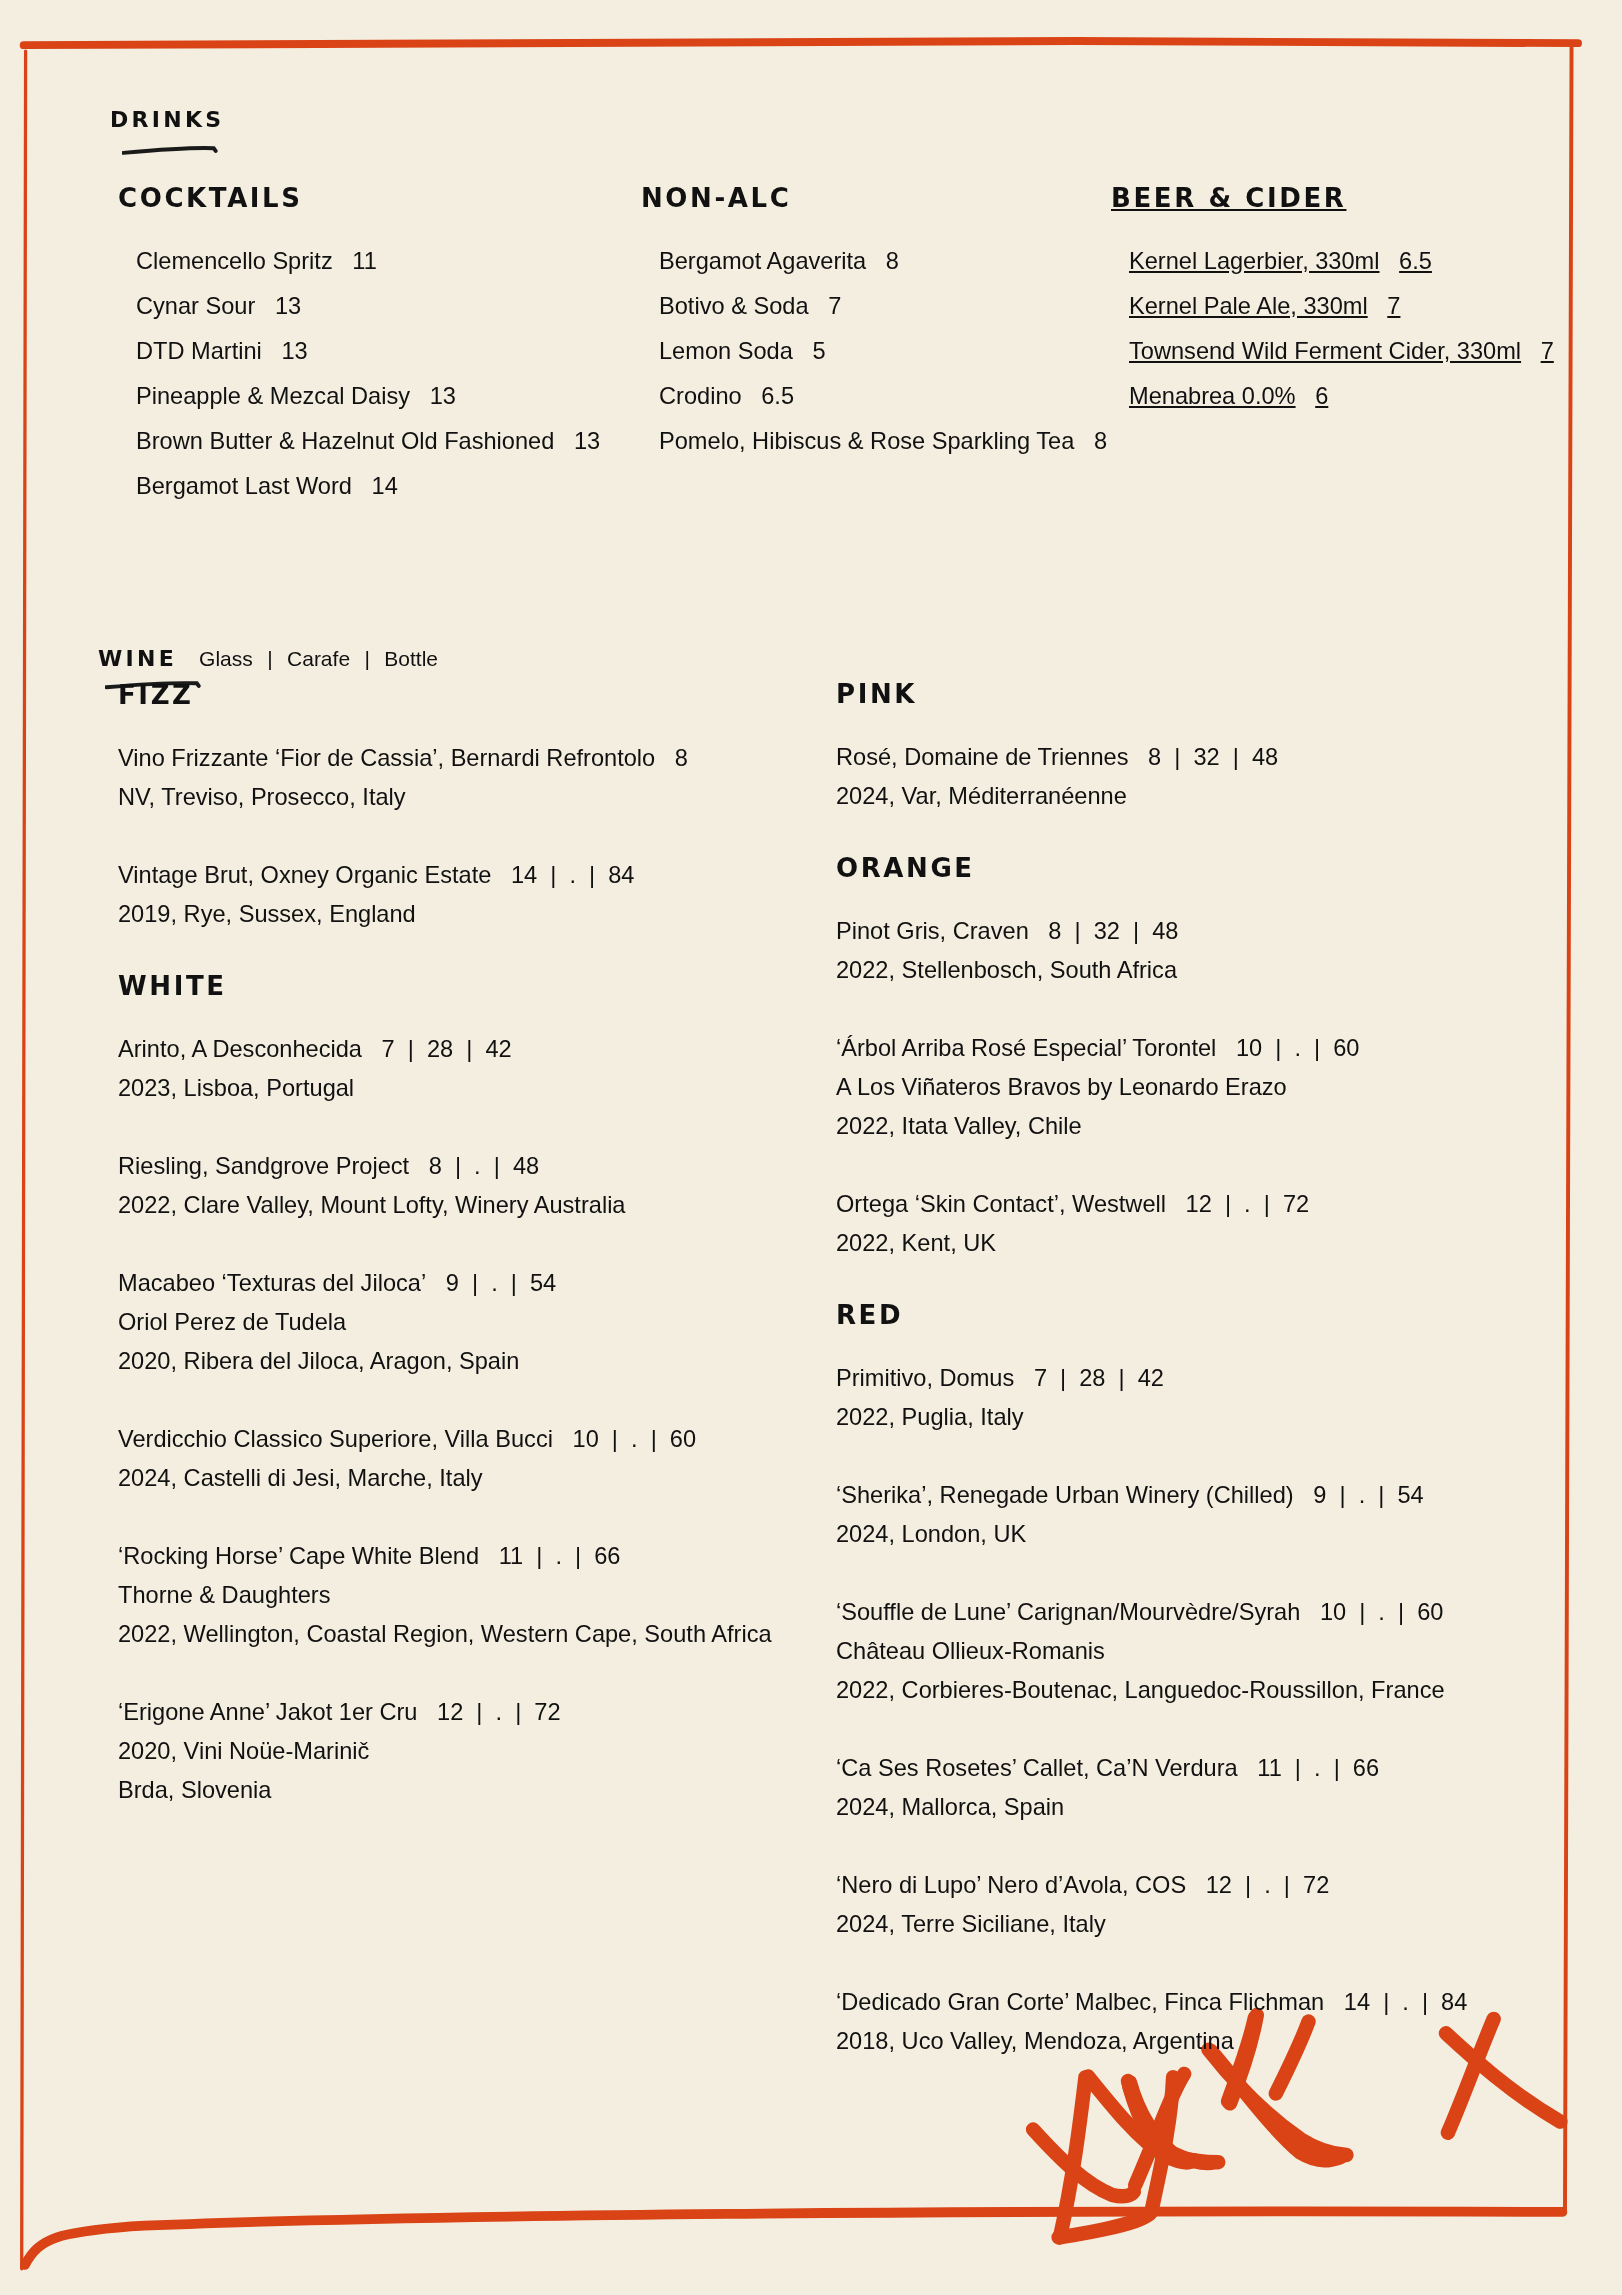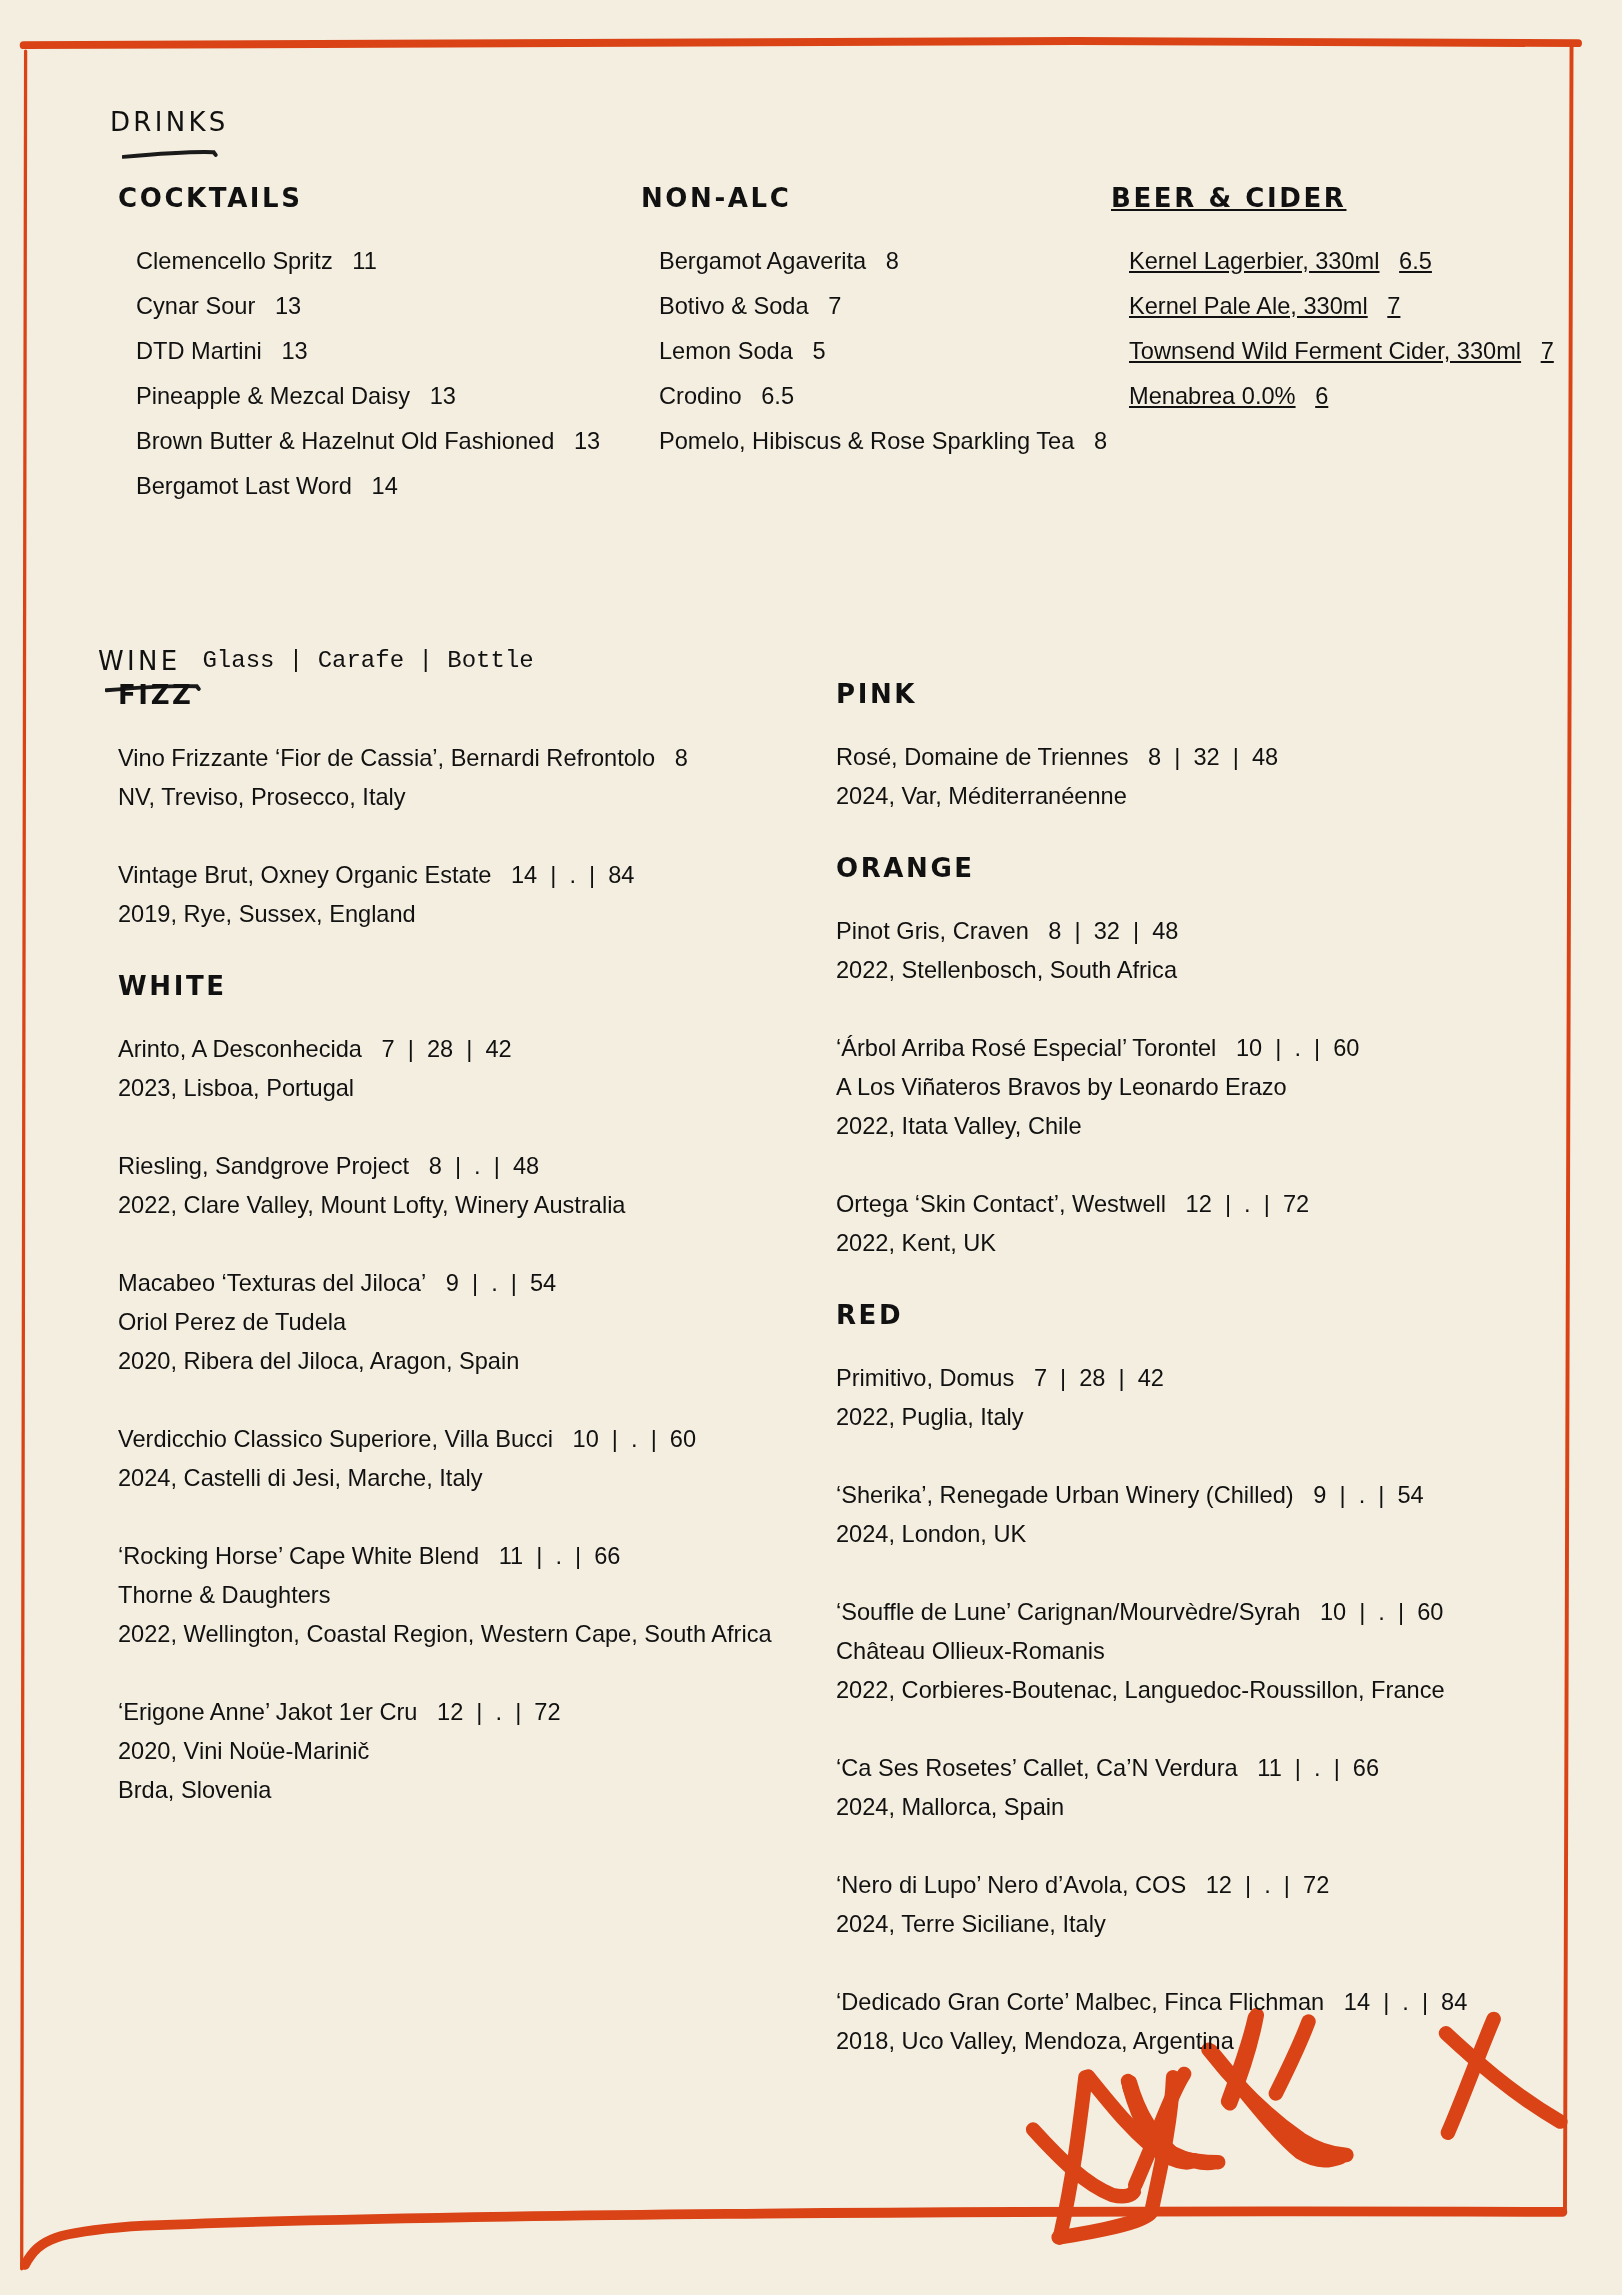--- a/index.html
+++ b/index.html
@@ -6,34 +6,34 @@
   body {
     width: 1622px; height: 2295px;
     background: #f4eee0;
     position: relative; overflow: hidden;
     font-family: "Liberation Sans", "DejaVu Sans", sans-serif;
     color: #111111;
   }
   .frame { position: absolute; left: 0; top: 0; width: 1622px; height: 2295px; pointer-events: none; }
   .abs { position: absolute; }
   .title {
-    font-family: "DejaVu Sans", sans-serif; font-weight: normal;
-    font-size: 26px; letter-spacing: 3.3px; line-height: 1;
+    font-family: "DejaVu Sans", sans-serif; font-weight: bold;
+    font-size: 22px; letter-spacing: 3.3px; line-height: 1;
   }
   .cat {
     font-family: "DejaVu Sans", sans-serif; font-weight: bold;
     font-size: 26px; letter-spacing: 2.6px; line-height: 1; margin: 0;
   }
   .simple-list { list-style: none; margin: 18px; padding: 0; }
   .simple-list li {
     font-size: 23.6px; line-height: 45px; white-space: nowrap;
   }
   .price { margin-left: 19.6px; }
   .wine-header { display: flex; align-items: center; white-space: nowrap; margin-top: 28px; }
-  .wine-header .sizes { font-size: 24px; margin-left: 22px; font-family: Liberation Mono, monospace; }
+  .wine-header .sizes { font-size: 21px; margin-left: 22px; }
   .wine-header .sizes span { margin-right: 14.4px; }
   .wine-list { list-style: none; margin: 0; padding: 0; }
   .wine-item { margin-bottom: 39px; margin-top: 31px; }
   .wine-item .line { font-size: 23.6px; line-height: 39px; white-space: nowrap; display: block; }
   .wine-item .wprice { margin-left: 19.6px; word-spacing: 6.5px; }
   .section { margin-bottom: 14.4px; }
   .section .cat { margin-bottom: 22px; }
 </style>
 </head>
 <body>

